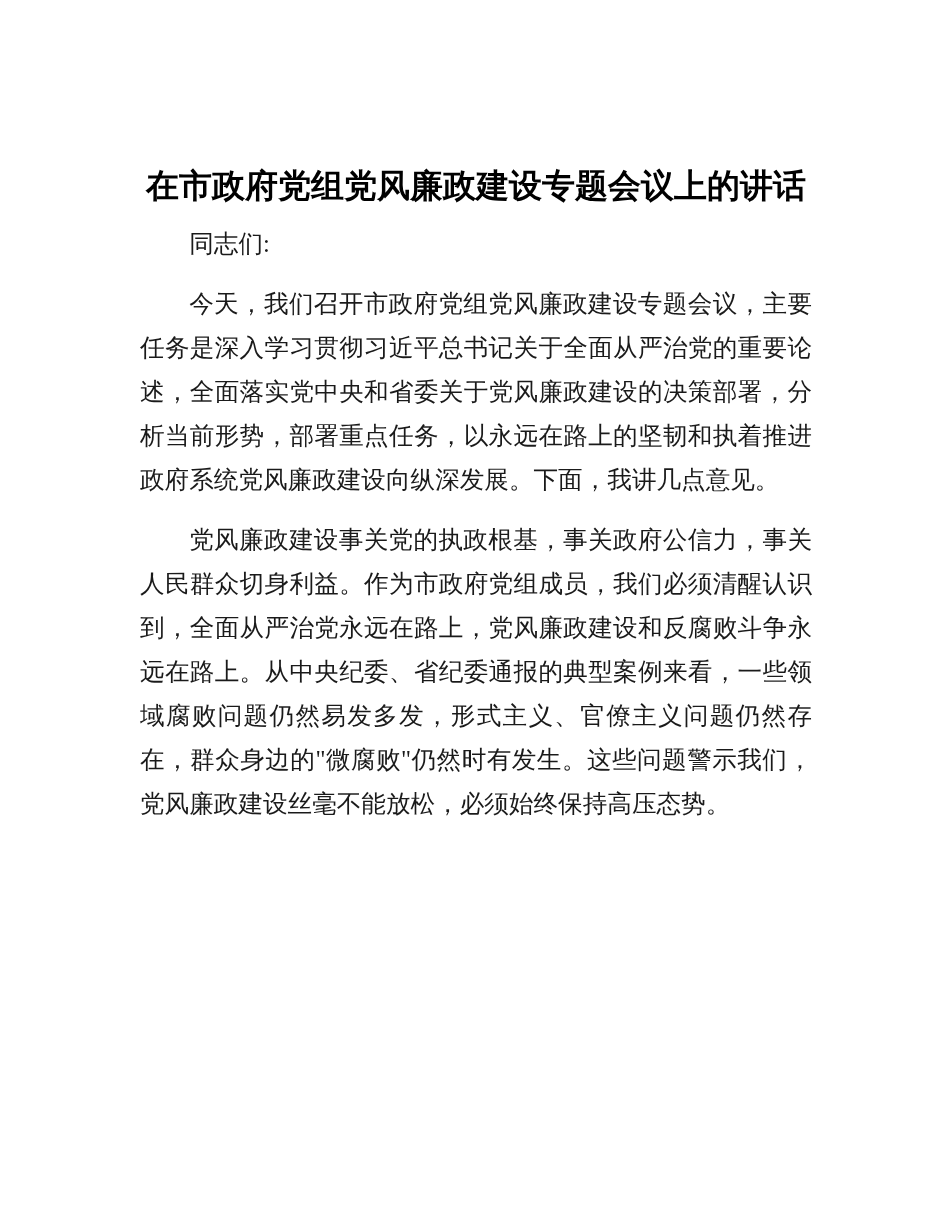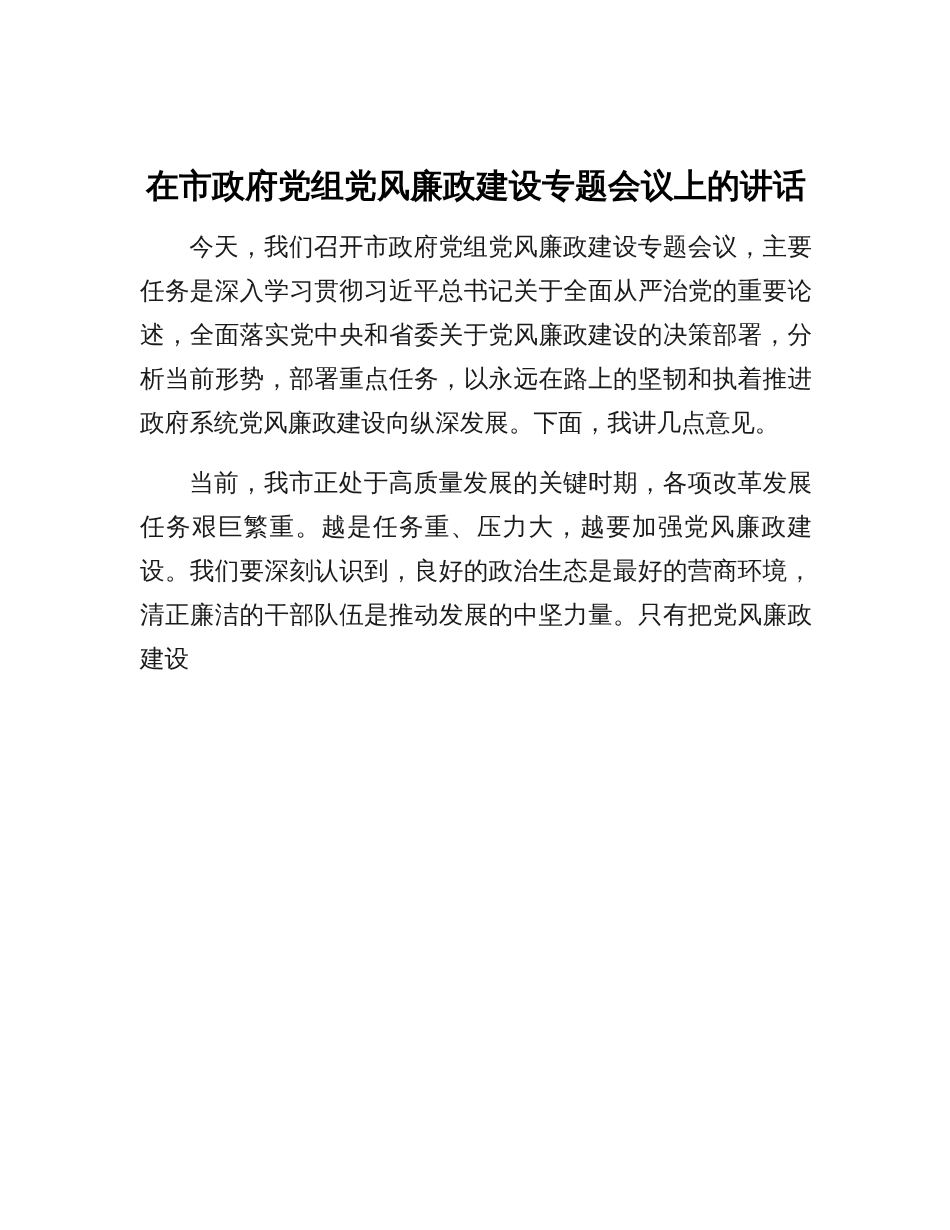--- a/index.html
+++ b/index.html
@@ -44,16 +44,17 @@
     text-align: left;
     margin-top: 0;
   }
 </style>
 </head>
 <body>
 
 <div class="page">
   <div class="content">
     <h1 class="doc-title">在市政府党组党风廉政建设专题会议上的讲话</h1>
+    <p class="para salutation">同志们:</p>
     <p class="para">今天，我们召开市政府党组党风廉政建设专题会议，主要任务是深入学习贯彻习近平总书记关于全面从严治党的重要论述，全面落实党中央和省委关于党风廉政建设的决策部署，分析当前形势，部署重点任务，以永远在路上的坚韧和执着推进政府系统党风廉政建设向纵深发展。下面，我讲几点意见。</p>
-    <p class="para">当前，我市正处于高质量发展的关键时期，各项改革发展任务艰巨繁重。越是任务重、压力大，越要加强党风廉政建设。我们要深刻认识到，良好的政治生态是最好的营商环境，清正廉洁的干部队伍是推动发展的中坚力量。只有把党风廉政建设</p>
+    <p class="para">党风廉政建设事关党的执政根基，事关政府公信力，事关人民群众切身利益。作为市政府党组成员，我们必须清醒认识到，全面从严治党永远在路上，党风廉政建设和反腐败斗争永远在路上。从中央纪委、省纪委通报的典型案例来看，一些领域腐败问题仍然易发多发，形式主义、官僚主义问题仍然存在，群众身边的"微腐败"仍然时有发生。这些问题警示我们，党风廉政建设丝毫不能放松，必须始终保持高压态势。</p>
   </div>
 </div>
 
 </body></html>

